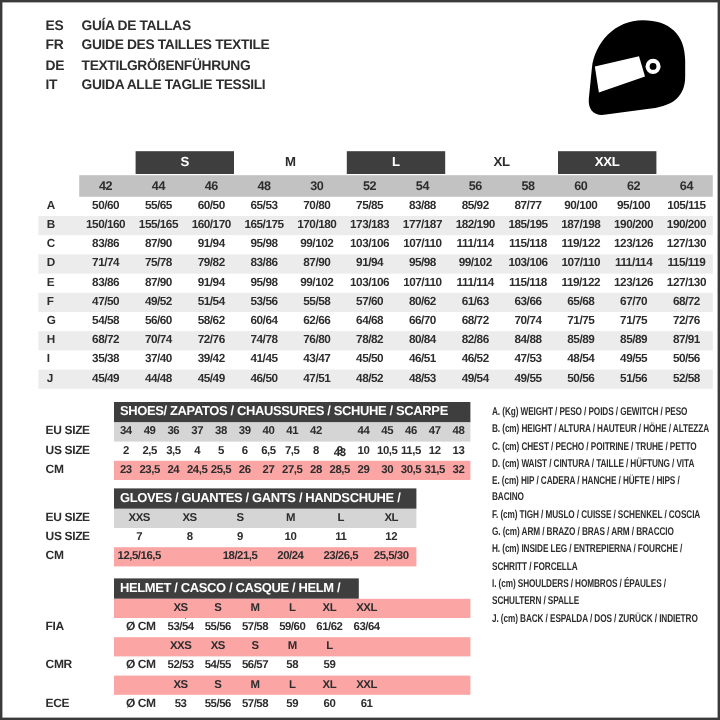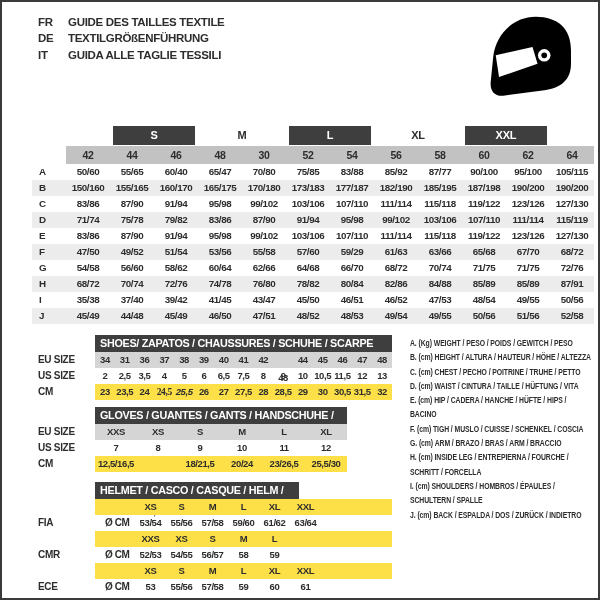--- a/index.html
+++ b/index.html
@@ -31,41 +31,45 @@
   .mt-row.stripe{background:#ececec;}
 
   
   .bt{position:absolute;left:30px;width:390px;font-weight:700;}
   .bt-title{height:17px;background:#3e3e3e;color:#fff;line-height:17px;padding-left:5px;
             font-size:10.8px;letter-spacing:-0.3px;margin-left:63px;}
   .bt-row{display:flex;height:16px;line-height:16px;}
   .bt-label{width:63px;padding-left:6px;font-size:10px;letter-spacing:-0.3px;}
   .bt-region{display:flex;}
   .bt-region.shade-med{background:#d5d5d5;}
-  .bt-region.shade-light{background:#fde047;}
+  .bt-region.shade-light{background:#fca5a5;}
   .bt-cell{text-align:center;font-size:9.5px;letter-spacing:-0.4px;}
   .bt-cell.prefix{text-align:left;padding-left:10px;font-size:10px;}
 
   .shoes-table{top:333px;}
   .shoes-table .bt-title{width:297px;}
   .gloves-table{top:405px;}
   .gloves-table .bt-title{width:252px;}
   .helmet-table{top:480px;}
   .helmet-table .bt-title{width:204px;}
 
   
   .legend{position:absolute;left:408px;top:334px;width:250px;transform:scaleX(0.73);
           transform-origin:top left;font-size:9.4px;line-height:14.3px;font-weight:700;letter-spacing:-0.1px;}
 </style>
 </head>
 <body>
 
 <div class="sheet">
 
   <div class="langs">
+      <div class="lang-row">
+        <span class="lang-code">ES</span>
+        <span class="lang-title">GUÍA DE TALLAS</span>
+      </div>
       <div class="lang-row">
         <span class="lang-code">FR</span>
         <span class="lang-title">GUIDE DES TAILLES TEXTILE</span>
       </div>
       <div class="lang-row">
         <span class="lang-code">DE</span>
         <span class="lang-title">TEXTILGRÖßENFÜHRUNG</span>
       </div>
       <div class="lang-row">
         <span class="lang-code">IT</span>
@@ -107,22 +111,22 @@
           <div class="mt-cell">60</div>
           <div class="mt-cell">62</div>
           <div class="mt-cell">64</div>
         </div>
       </div>
     <div id="main-body">
         <div class="mt-row">
           <div class="mt-labelcell">A</div>
           <div class="mt-cell">50/60</div>
           <div class="mt-cell">55/65</div>
-          <div class="mt-cell">60/40</div>
-          <div class="mt-cell">65/47</div>
+          <div class="mt-cell">60/50</div>
+          <div class="mt-cell">65/53</div>
           <div class="mt-cell">70/80</div>
           <div class="mt-cell">75/85</div>
           <div class="mt-cell">83/88</div>
           <div class="mt-cell">85/92</div>
           <div class="mt-cell">87/77</div>
           <div class="mt-cell">90/100</div>
           <div class="mt-cell">95/100</div>
           <div class="mt-cell">105/115</div>
         </div>
         <div class="mt-row stripe">
@@ -186,21 +190,21 @@
           <div class="mt-cell">127/130</div>
         </div>
         <div class="mt-row stripe">
           <div class="mt-labelcell">F</div>
           <div class="mt-cell">47/50</div>
           <div class="mt-cell">49/52</div>
           <div class="mt-cell">51/54</div>
           <div class="mt-cell">53/56</div>
           <div class="mt-cell">55/58</div>
           <div class="mt-cell">57/60</div>
-          <div class="mt-cell">59/29</div>
+          <div class="mt-cell">80/62</div>
           <div class="mt-cell">61/63</div>
           <div class="mt-cell">63/66</div>
           <div class="mt-cell">65/68</div>
           <div class="mt-cell">67/70</div>
           <div class="mt-cell">68/72</div>
         </div>
         <div class="mt-row">
           <div class="mt-labelcell">G</div>
           <div class="mt-cell">54/58</div>
           <div class="mt-cell">56/60</div>
@@ -263,21 +267,21 @@
       </div>
   </div>
 
   <div class="bt shoes-table">
     <div class="bt-title">SHOES/ ZAPATOS / CHAUSSURES / SCHUHE / SCARPE</div>
     <div id="shoes-body">
         <div class="bt-row">
           <div class="bt-label">EU SIZE</div>
           <div class="bt-region shade-med" style="width: 297px;">
             <div class="bt-cell" style="width: 19.8px;">34</div>
-            <div class="bt-cell" style="width: 19.8px;">31</div>
+            <div class="bt-cell" style="width: 19.8px;">49</div>
             <div class="bt-cell" style="width: 19.8px;">36</div>
             <div class="bt-cell" style="width: 19.8px;">37</div>
             <div class="bt-cell" style="width: 19.8px;">38</div>
             <div class="bt-cell" style="width: 19.8px;">39</div>
             <div class="bt-cell" style="width: 19.8px;">40</div>
             <div class="bt-cell" style="width: 19.8px;">41</div>
             <div class="bt-cell" style="width: 19.8px;">42</div>
             <div class="bt-cell" style="width: 19.8px; margin-top: 18px;">43</div>
             <div class="bt-cell" style="width: 19.8px;">44</div>
             <div class="bt-cell" style="width: 19.8px;">45</div>
@@ -305,22 +309,22 @@
             <div class="bt-cell" style="width: 19.8px;">12</div>
             <div class="bt-cell" style="width: 19.8px;">13</div>
           </div>
         </div>
         <div class="bt-row">
           <div class="bt-label">CM</div>
           <div class="bt-region shade-light" style="width: 297px;">
             <div class="bt-cell" style="width: 19.8px;">23</div>
             <div class="bt-cell" style="width: 19.8px;">23,5</div>
             <div class="bt-cell" style="width: 19.8px;">24</div>
-            <div class="bt-cell" style="width: 19.8px; font-family: Liberation Serif, serif;">24,5</div>
-            <div class="bt-cell" style="width: 19.8px; font-style: italic;">25,5</div>
+            <div class="bt-cell" style="width: 19.8px;">24,5</div>
+            <div class="bt-cell" style="width: 19.8px;">25,5</div>
             <div class="bt-cell" style="width: 19.8px;">26</div>
             <div class="bt-cell" style="width: 19.8px;">27</div>
             <div class="bt-cell" style="width: 19.8px;">27,5</div>
             <div class="bt-cell" style="width: 19.8px;">28</div>
             <div class="bt-cell" style="width: 19.8px;">28,5</div>
             <div class="bt-cell" style="width: 19.8px;">29</div>
             <div class="bt-cell" style="width: 19.8px;">30</div>
             <div class="bt-cell" style="width: 19.8px;">30,5</div>
             <div class="bt-cell" style="width: 19.8px;">31,5</div>
             <div class="bt-cell" style="width: 19.8px;">32</div>

